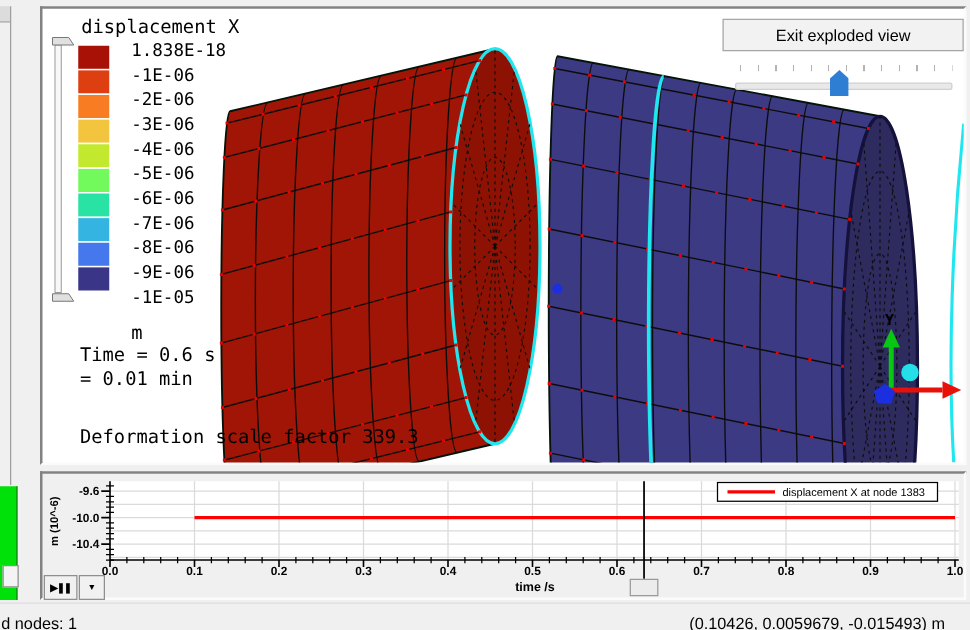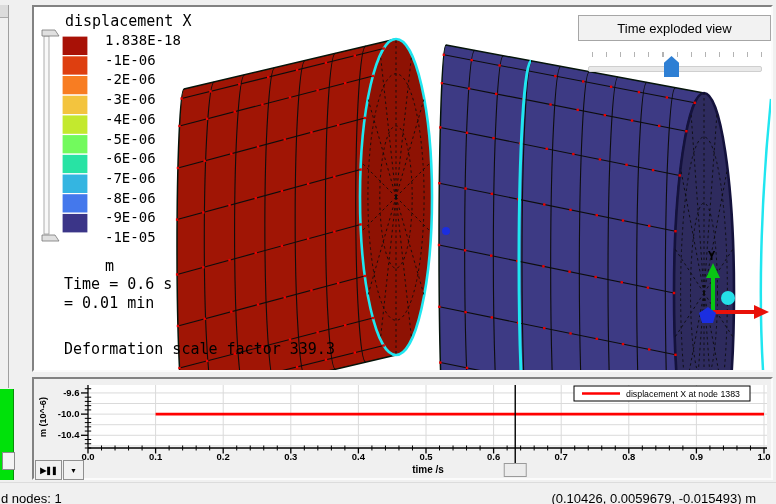--- a/index.html
+++ b/index.html
@@ -332,21 +332,21 @@
     </g>
 
     <g id="annots">
       <text x="30" y="282" font-size="15">Time = 0.6 s</text>
       <text x="30" y="301" font-size="15">= 0.01 min</text>
       <text x="30" y="347" font-size="15">Deformation scale factor 339.3</text>
     </g>
   </svg>
 </div>
 
-<div id="exitbtn">Time exploded view</div>
+<div id="exitbtn">Exit exploded view</div>
 <div id="explodeticks"></div>
 <div id="explodetrack"></div>
 <div id="explodehandle"></div>
 
 <div id="chartpanel" class="panel3d chart">
   <svg id="chartsvg" width="737" height="99" viewBox="0 0 737 99">
     <rect x="54" y="6" width="679" height="63" fill="#ffffff"></rect>
     <g id="ch-grid">
         <line x1="121.60000000000001" y1="6" x2="121.60000000000001" y2="69" stroke="#dadada" stroke-width="1"></line>
         <line x1="189.20000000000002" y1="6" x2="189.20000000000002" y2="69" stroke="#dadada" stroke-width="1"></line>

